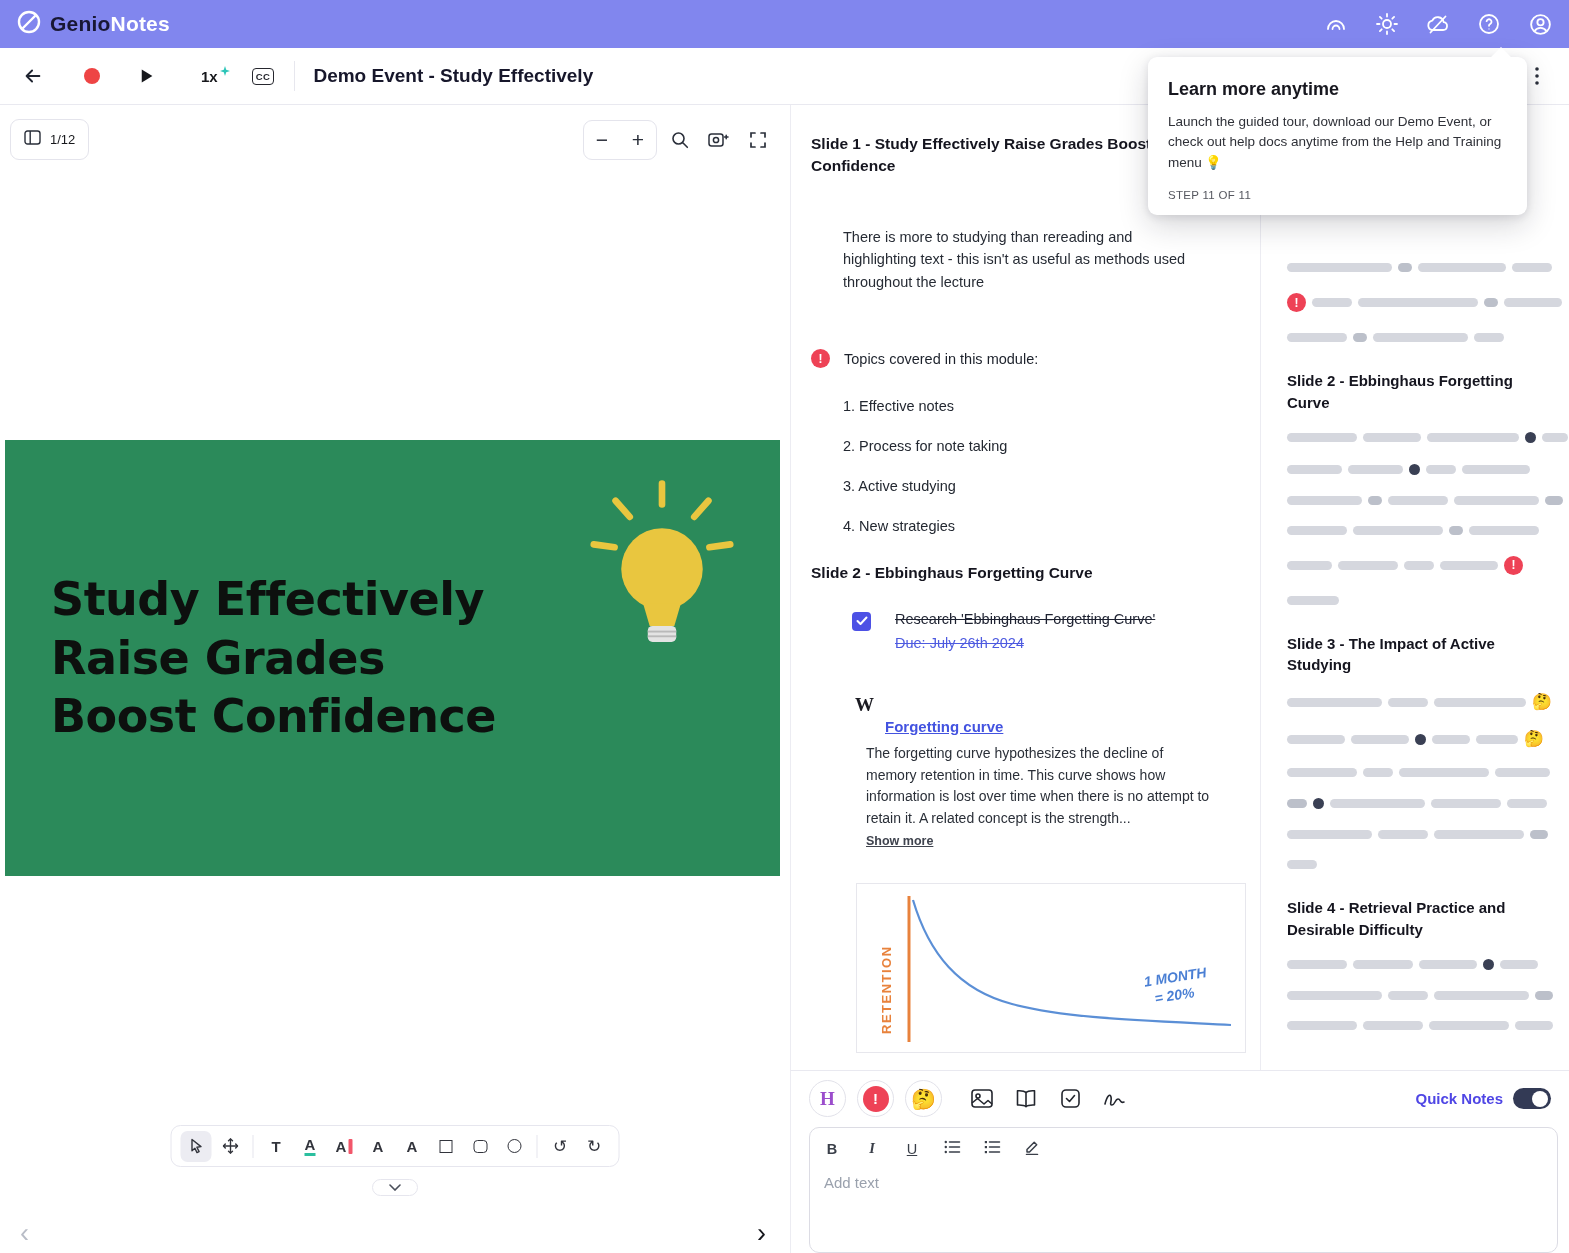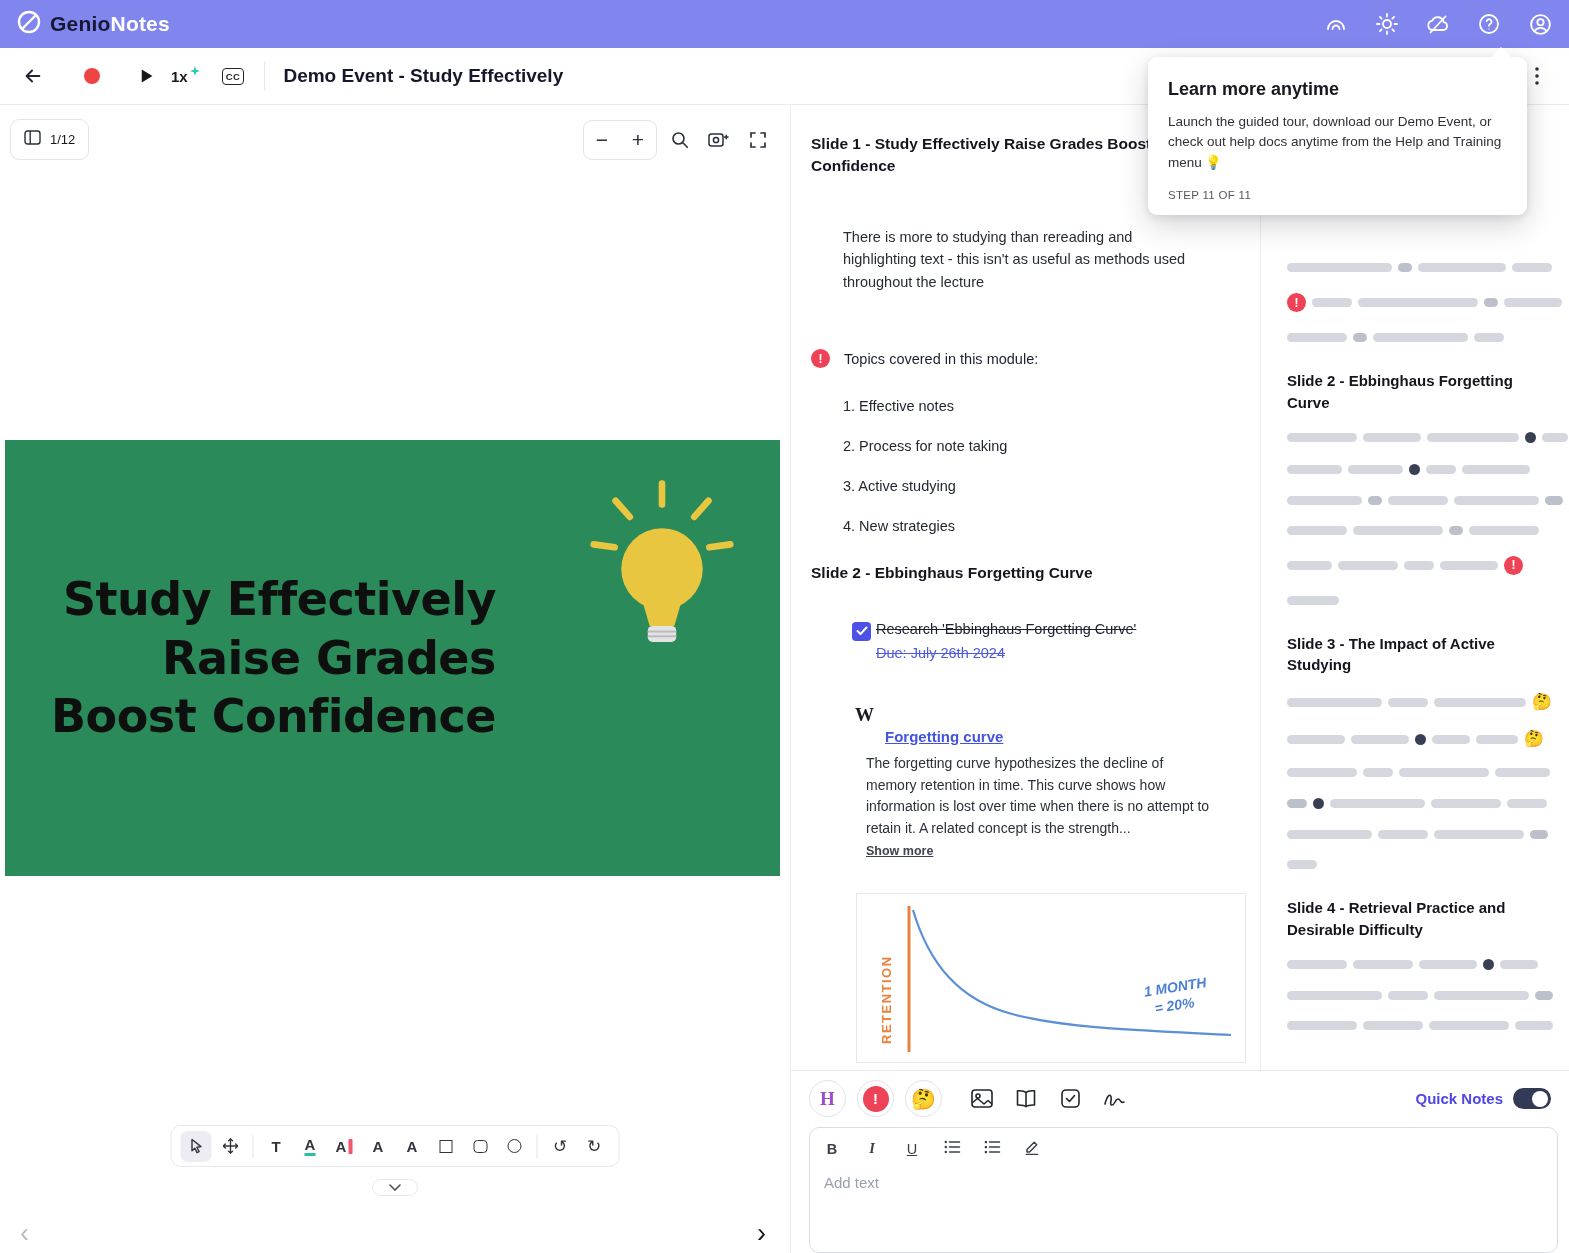--- a/index.html
+++ b/index.html
@@ -16,30 +16,30 @@
   .topbar-icons { margin-left:auto; display:flex; align-items:center; gap:25px; }
   .tb-icon { width:26px; height:26px; display:flex; align-items:center; justify-content:center; cursor:pointer; }
 
   
   .toolbar2 { position:absolute; top:48px; left:0; width:100%; height:57px; background:#fff;
               border-bottom:1px solid #e9e9f0; display:flex; align-items:center; padding:0 18px; }
   .t2-btn { display:flex; align-items:center; justify-content:center; cursor:pointer; }
   .back-btn { width:30px; }
   .record-dot { width:16px; height:16px; border-radius:50%; background:#ee4444; margin-left:36px; }
   .play-btn { margin-left:38px; }
-  .speed { margin-left:16px; position:relative; font-size:15px; font-weight:600; color:#17181c; padding-right:10px; }
+  .speed { margin-left:46px; position:relative; font-size:15px; font-weight:600; color:#17181c; padding-right:10px; }
   .speed .sparkle { position:absolute; top:-6px; right:-2px; }
   .cc-badge { margin-left:24px; border:1.8px solid #26272e; border-radius:4px; font-size:9.5px; font-weight:700;
               color:#26272e; padding:2px 3px; letter-spacing:.5px; }
   .t2-divider { width:1px; height:30px; background:#e7e7ee; margin:0 18px 0 20px; }
   .doc-title { font-size:19px; font-weight:600; color:#17172b; }
   .kebab { margin-left:auto; margin-right:4px; }
 
   
-  .viewer { position:absolute; top:105px; left:0; width:790px; height:1148px; background:#fff;text-align:right; }
+  .viewer { position:absolute; top:105px; left:0; width:790px; height:1148px; background:#fff; }
   .viewer-chip { position:absolute; top:14px; left:10px; height:41px; border:1px solid #e4e4ec; border-radius:9px;
                  display:flex; align-items:center; gap:9px; padding:0 13px; cursor:pointer; background:#fff; }
   .viewer-chip .pg { font-size:13px; color:#17181c; }
   .viewer-controls { position:absolute; top:15px; right:16px; display:flex; align-items:center; gap:6px; }
   .zoom-pill { border:1px solid #e4e4ec; border-radius:9px; height:40px; display:flex; align-items:center; }
   .zoom-btn { width:36px; height:38px; display:flex; align-items:center; justify-content:center;
               font-size:21px; color:#2a2f3a; cursor:pointer; }
   .ghost-btn { width:33px; height:38px; display:flex; align-items:center; justify-content:center; cursor:pointer; }
 
   .slide { position:absolute; left:5px; top:335px; width:775px; height:436px; background:#2b8a5a;
@@ -75,21 +75,21 @@
            border-left:1px solid #ececf2; padding:28px 20px 0 20px; overflow:hidden; }
   .nt-h { font-size:15.5px; font-weight:700; color:#15151f; line-height:1.45; width:395px; }
   .nt-p { margin:48px 0 0 32px; width:352px; font-size:14.5px; color:#272c35; line-height:1.55; }
   .alert-row { margin-top:56px; display:flex; align-items:center; gap:14px; }
   .alert-badge { width:19px; height:19px; border-radius:50%; background:#ee4256; color:#fff; font-size:12px;
                  font-weight:700; display:flex; align-items:center; justify-content:center; flex:0 0 auto; }
   .alert-row .lbl { font-size:14.5px; color:#1c212b; }
   .topics { list-style:none; margin:30px 0 0 32px; }
   .topics li { font-size:14.5px; color:#232831; margin-bottom:24px; }
   .nt-h2 { margin-top:28px; }
-  .task-row { margin-top:36px; margin-left:41px; display:flex; gap:5px; }
+  .task-row { margin-top:26px; margin-left:41px; display:flex; gap:24px; }
   .checkbox { width:19px; height:19px; border-radius:4px; background:#4d51e5; flex:0 0 auto;
               display:flex; align-items:center; justify-content:center; margin-top:1px; cursor:pointer; }
   .task-text { font-size:14.5px; color:#1d2130; text-decoration:line-through; }
   .task-due { margin-top:8px; font-size:14.5px; color:#4d5ae0; text-decoration:line-through; }
   .wiki-row { margin-top:24px; margin-left:44px; display:flex; align-items:center; gap:11px; }
   .wiki-w { font-family:"Liberation Serif", serif; font-size:19px; font-weight:700; color:#1b1b22; }
   .wiki-link { font-size:15px; font-weight:600; color:#4353e0; text-decoration:underline; cursor:pointer;margin-top:43px; }
   .wiki-p { margin:8px 0 0 55px; width:350px; font-size:14px; color:#2a2f38; line-height:1.55; }
   .show-more { display:inline-block; margin:4px 0 0 55px; font-size:12.5px; font-weight:600; color:#3f434e;
                text-decoration:underline; cursor:pointer; }

